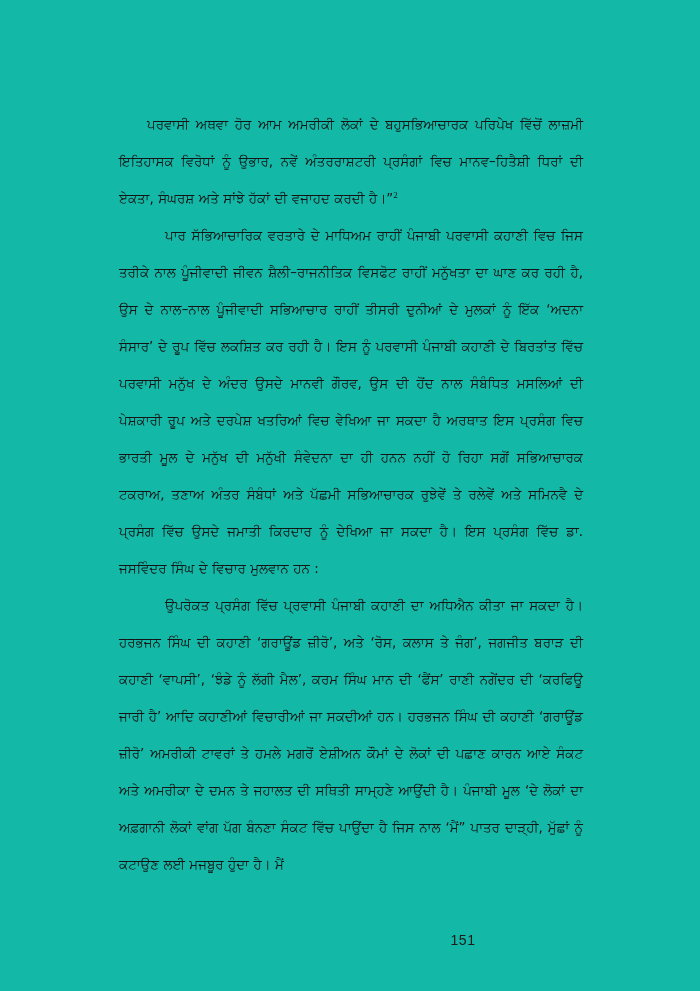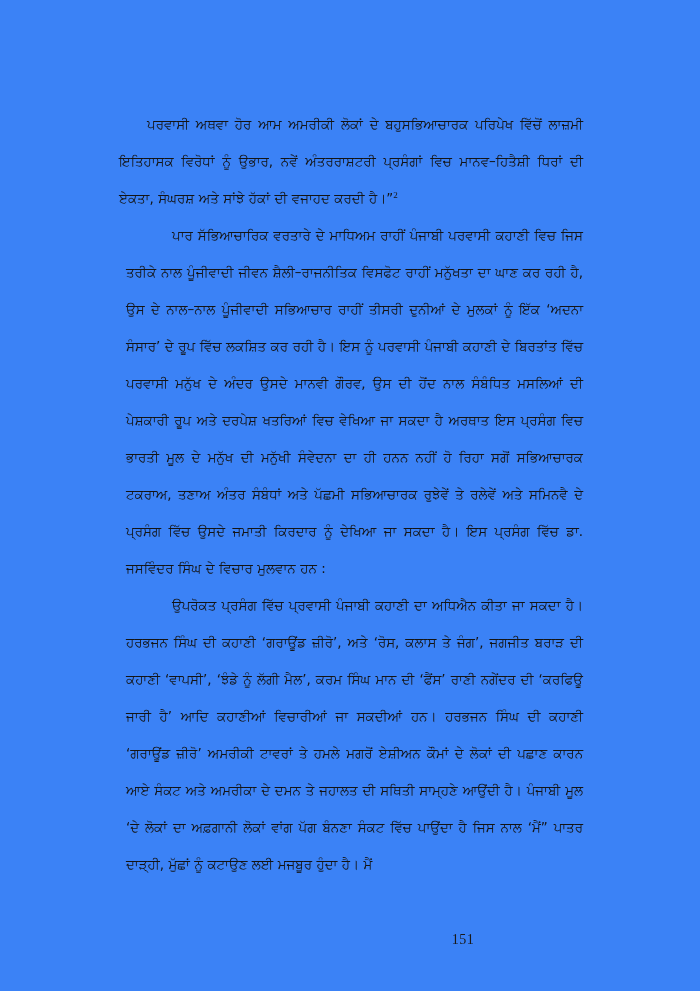--- a/index.html
+++ b/index.html
@@ -12,21 +12,21 @@
   body {
     font-family: "DejaVu Sans", "Liberation Sans", sans-serif;
     color: #151515;
   }
 
   .page {
     position: relative;
     width: 700px;
     height: 991px;
     margin: 0 auto;
-    background: #3b82f6;
+    background: #14b8a6;
     overflow: hidden;
     box-sizing: border-box;
   }
 
   .text-column {
     position: absolute;
     left: 119px;
     top: 106px;
     width: 464px;
   }
@@ -42,21 +42,20 @@
     color: #141414;
     -webkit-font-smoothing: antialiased;
   }
 
   .para.continued {
     text-indent: 28px;
   }
 
   .para.indented {
     text-indent: 46px;
-    margin-left: 7px;
   }
 
   .para:last-child {
     text-align: justify;
   }
 
   
   .para.ragged-last {
     text-align-last: left;
   }
@@ -78,21 +77,21 @@
     line-height: 0;
     letter-spacing: 0;
   }
 
   .page-number {
     position: absolute;
     left: 0;
     right: 0;
     top: 932px;
     text-align: center;
-    font-family: Liberation Serif, serif;
+    font-family: Liberation Sans, sans-serif;
     font-size: 14px;
     color: #1a1a1a;
     letter-spacing: 0.5px;
   }
 
   .page-number-inner {
     display: inline-block;
     transform: translateX(113px);
   }
 </style>

